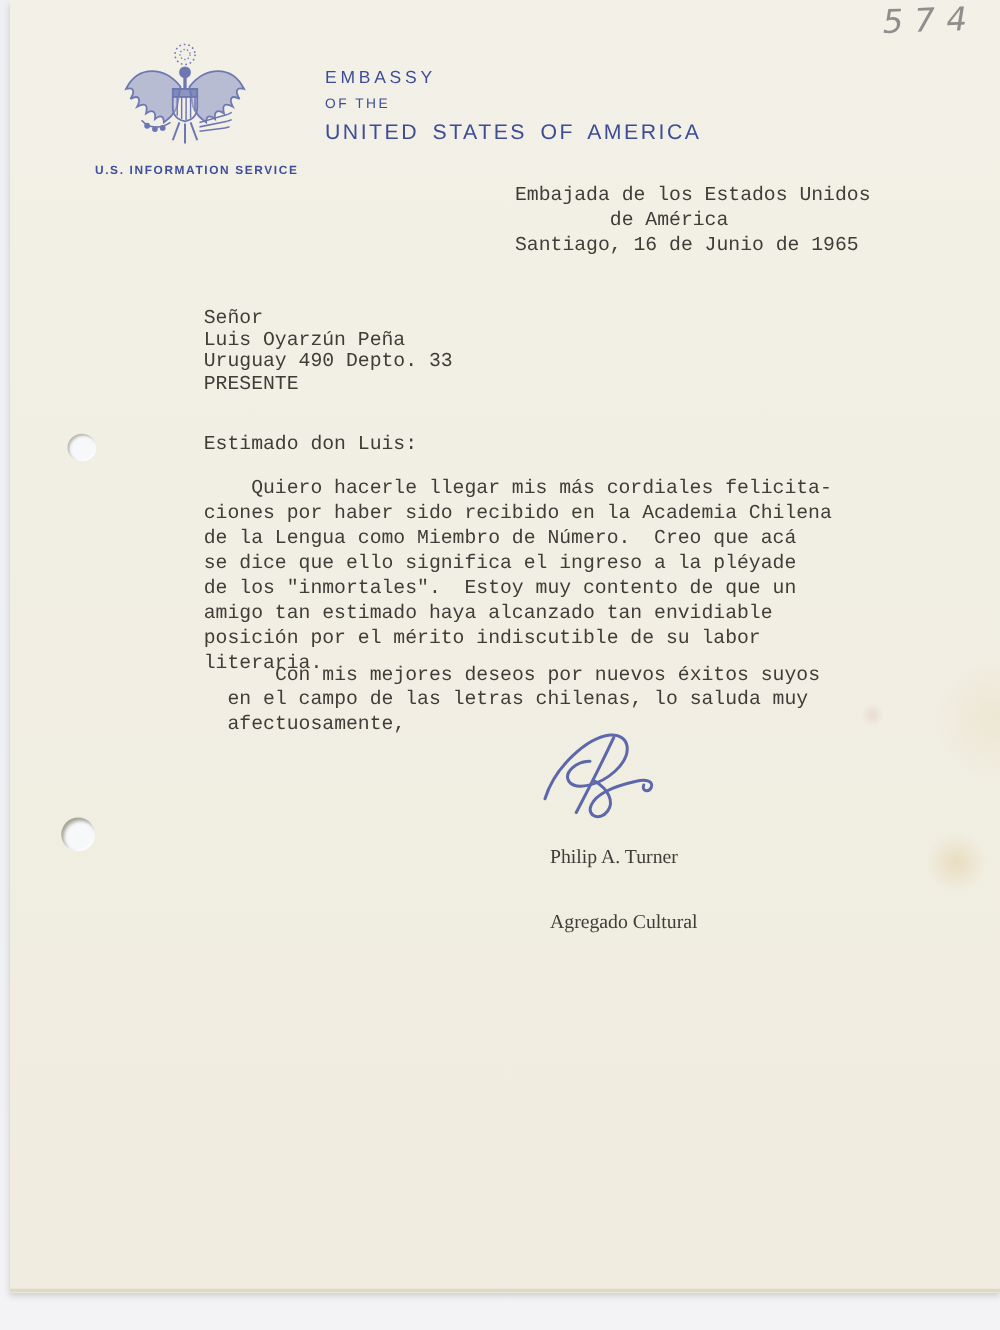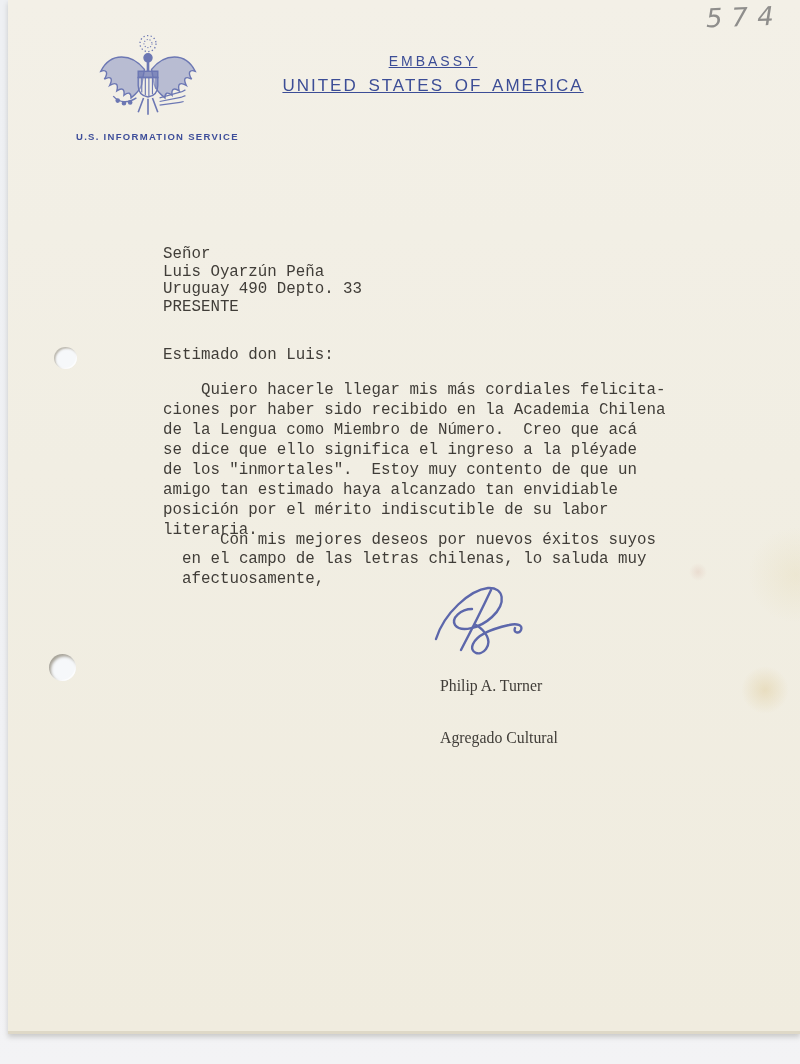--- a/index.html
+++ b/index.html
@@ -47,21 +47,21 @@
     transform:rotate(-2deg);
   }
 
   
   .seal{position:absolute;left:84px;top:32px;width:112px;height:98px;}
   .usis{
     position:absolute;left:68px;top:131px;
     font-size:9.5px;font-weight:bold;letter-spacing:1.3px;
     color:#3e4e9a;
   }
-  .lh-block{position:absolute;left:264px;top:53px;width:322px;text-align:center;color:#3c4d96;text-decoration:underline;}
+  .lh-block{position:absolute;left:252px;top:53px;width:322px;text-align:left;color:#3c4d96;}
   .lh1{font-size:14px;letter-spacing:3px;}
   .lh2{font-size:11px;letter-spacing:2px;margin-top:8px;}
   .lh3{font-size:17px;letter-spacing:2px;word-spacing:4px;margin-top:7px;}
 
   
   .tw{
     position:absolute;
     font-family:"Liberation Mono",monospace;
     font-size:15.8px;color:#403d38;
     white-space:pre;letter-spacing:0;
@@ -111,23 +111,27 @@
         <circle cx="40" cy="79" r="1.8" fill="#5563ab"></circle>
 
       <path d="M73,74 L98,67 M73,78 L98,73 M73,82 L96,79" stroke-width="1.4"></path>
       <path d="M98,67 l4,-2 M98,73 l4,-1.5 M96,79 l4,-1" stroke-width="1.4"></path>
     </g>
   </svg>
   <div class="usis">U.S. INFORMATION SERVICE</div>
 
   <div class="lh-block">
     <div class="lh1">EMBASSY</div>
+    <div class="lh2">OF THE</div>
     <div class="lh3">UNITED STATES OF AMERICA</div>
   </div>
 
+  <div class="tw dateline">Embajada de los Estados Unidos
+        de América
+Santiago, 16 de Junio de 1965</div>
 
   <div class="tw recipient">Señor
 Luis Oyarzún Peña
 Uruguay 490 Depto. 33
 PRESENTE</div>
 
   <div class="tw salutation">Estimado don Luis:</div>
 
   <div class="tw para1">    Quiero hacerle llegar mis más cordiales felicita-
 ciones por haber sido recibido en la Academia Chilena

